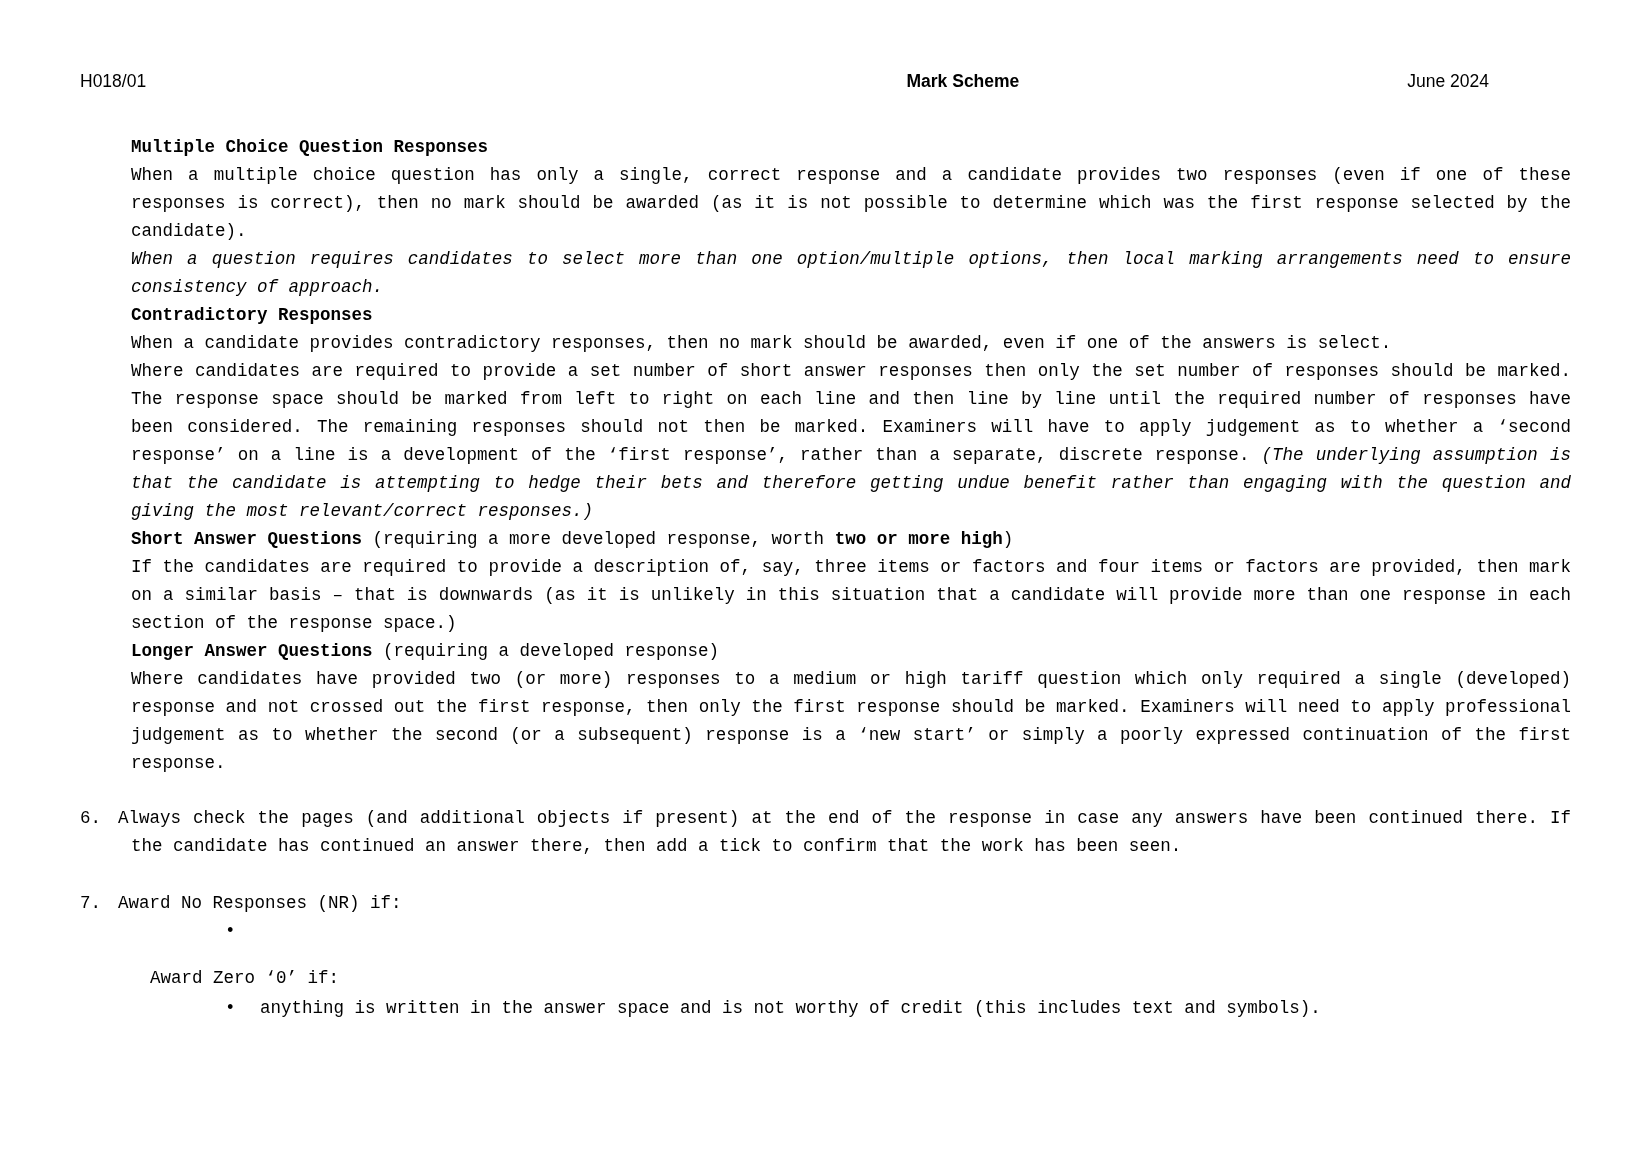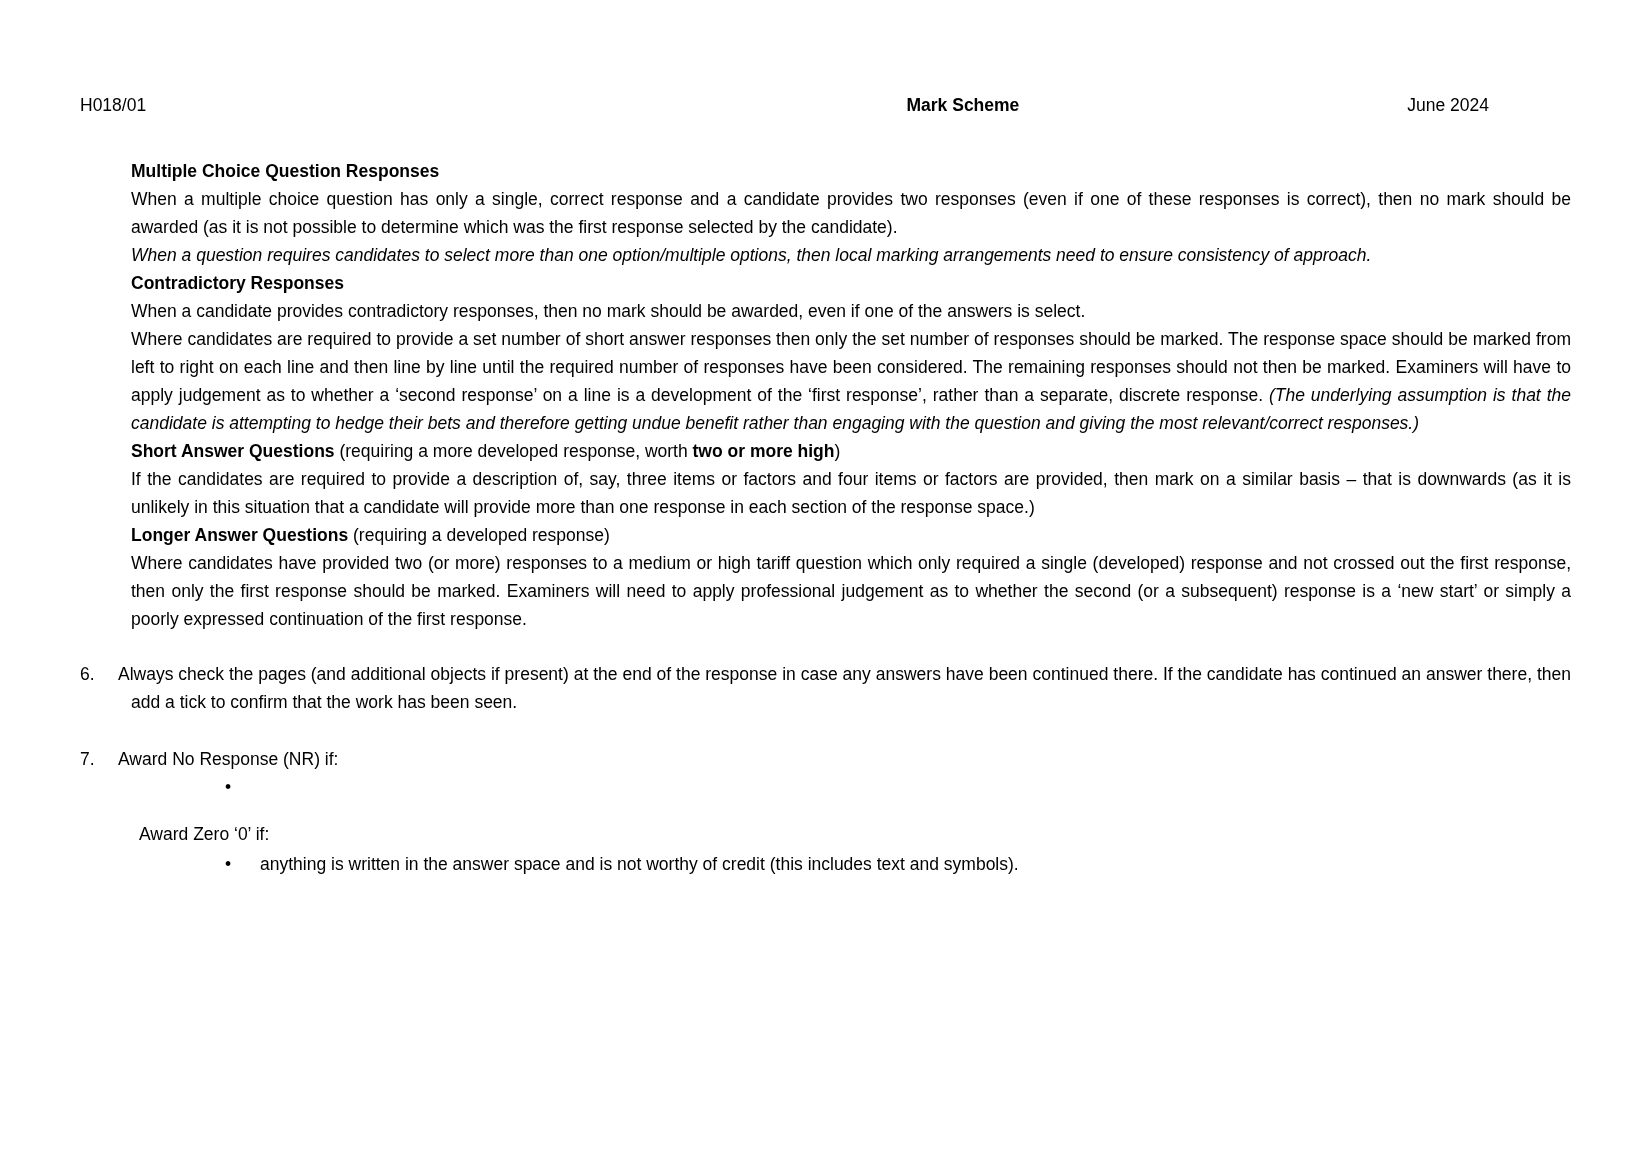--- a/index.html
+++ b/index.html
@@ -12,27 +12,27 @@
   }
   body {
     font-family: "Liberation Sans", sans-serif;
     font-size: 17.5px;
     line-height: 28px;
     color: #000000;
     -webkit-font-smoothing: antialiased;
   }
   .doc-header {
     display: flex;
-    padding: 91px 148px 0 80px;
+    padding: 67px 148px 0 80px;
   }
   .h-left  { flex: 1; text-align: left; white-space: nowrap; }
   .h-center{ flex: 1; text-align: right; white-space: nowrap; font-weight: bold; }
   .h-right { flex: 1; text-align: right; white-space: nowrap; }
 
-  .doc-body { padding: 0 66px 0 131px; }
+  .doc-body { padding: 0 66px 0 131px; font-family: Liberation Mono, monospace; }
 
   .sec { }
   .sec.first { margin-top: 38px; }
 
   .para { margin: 0; text-align: justify; }
   .heading { text-align: left; }
   .b { font-weight: bold; }
   .i { font-style: italic; }
 
   .num-item { position: relative; margin-top: 27px; }
@@ -49,21 +49,21 @@
     margin-left: 94px;
     text-align: left;
   }
   .bullet-row .bullet-glyph {
     width: 35px;
     flex: 0 0 35px;
   }
   .bullet-row.second { margin-top: 2px; }
   .sub-lead {
     margin-top: 19px;
-    margin-left: 8px;
+    margin-left: 19px;
     text-align: left;
   }
 </style>
 </head>
 <body>
 
 <div class="page">
 
   <header class="doc-header">
     <span class="h-left">H018/01</span>
@@ -98,21 +98,21 @@
       <p class="para"><span>Where candidates have provided two (or more) responses to a medium or high tariff question which only required a single (developed) response and not crossed out the first response, then only the first response should be marked. Examiners will need to apply professional judgement as to whether the second (or a subsequent) response is a ‘new start’ or simply a poorly expressed continuation of the first response.</span></p>
     </section>
 
     <div class="num-item item-6">
       <span class="num">6.</span>
       <p class="para hang"><span>Always check the pages (and additional objects if present) at the end of the response in case any answers have been continued there. If the candidate has continued an answer there, then add a tick to confirm that the work has been seen.</span></p>
     </div>
 
     <div class="num-item item-7">
       <span class="num">7.</span>
-      <p class="para hang heading"><span>Award No Response (NR) if:</span></p>
+      <p class="para hang heading"><span>Award No Responses (NR) if:</span></p>
       <div class="bullet-row">
         <span class="bullet-glyph">•</span>
       </div>
       <p class="para sub-lead"><span>Award Zero ‘0’ if:</span></p>
       <div class="bullet-row second">
         <span class="bullet-glyph">•</span>
         <span>anything is written in the answer space and is not worthy of credit (this includes text and symbols).</span>
       </div>
     </div>
 

